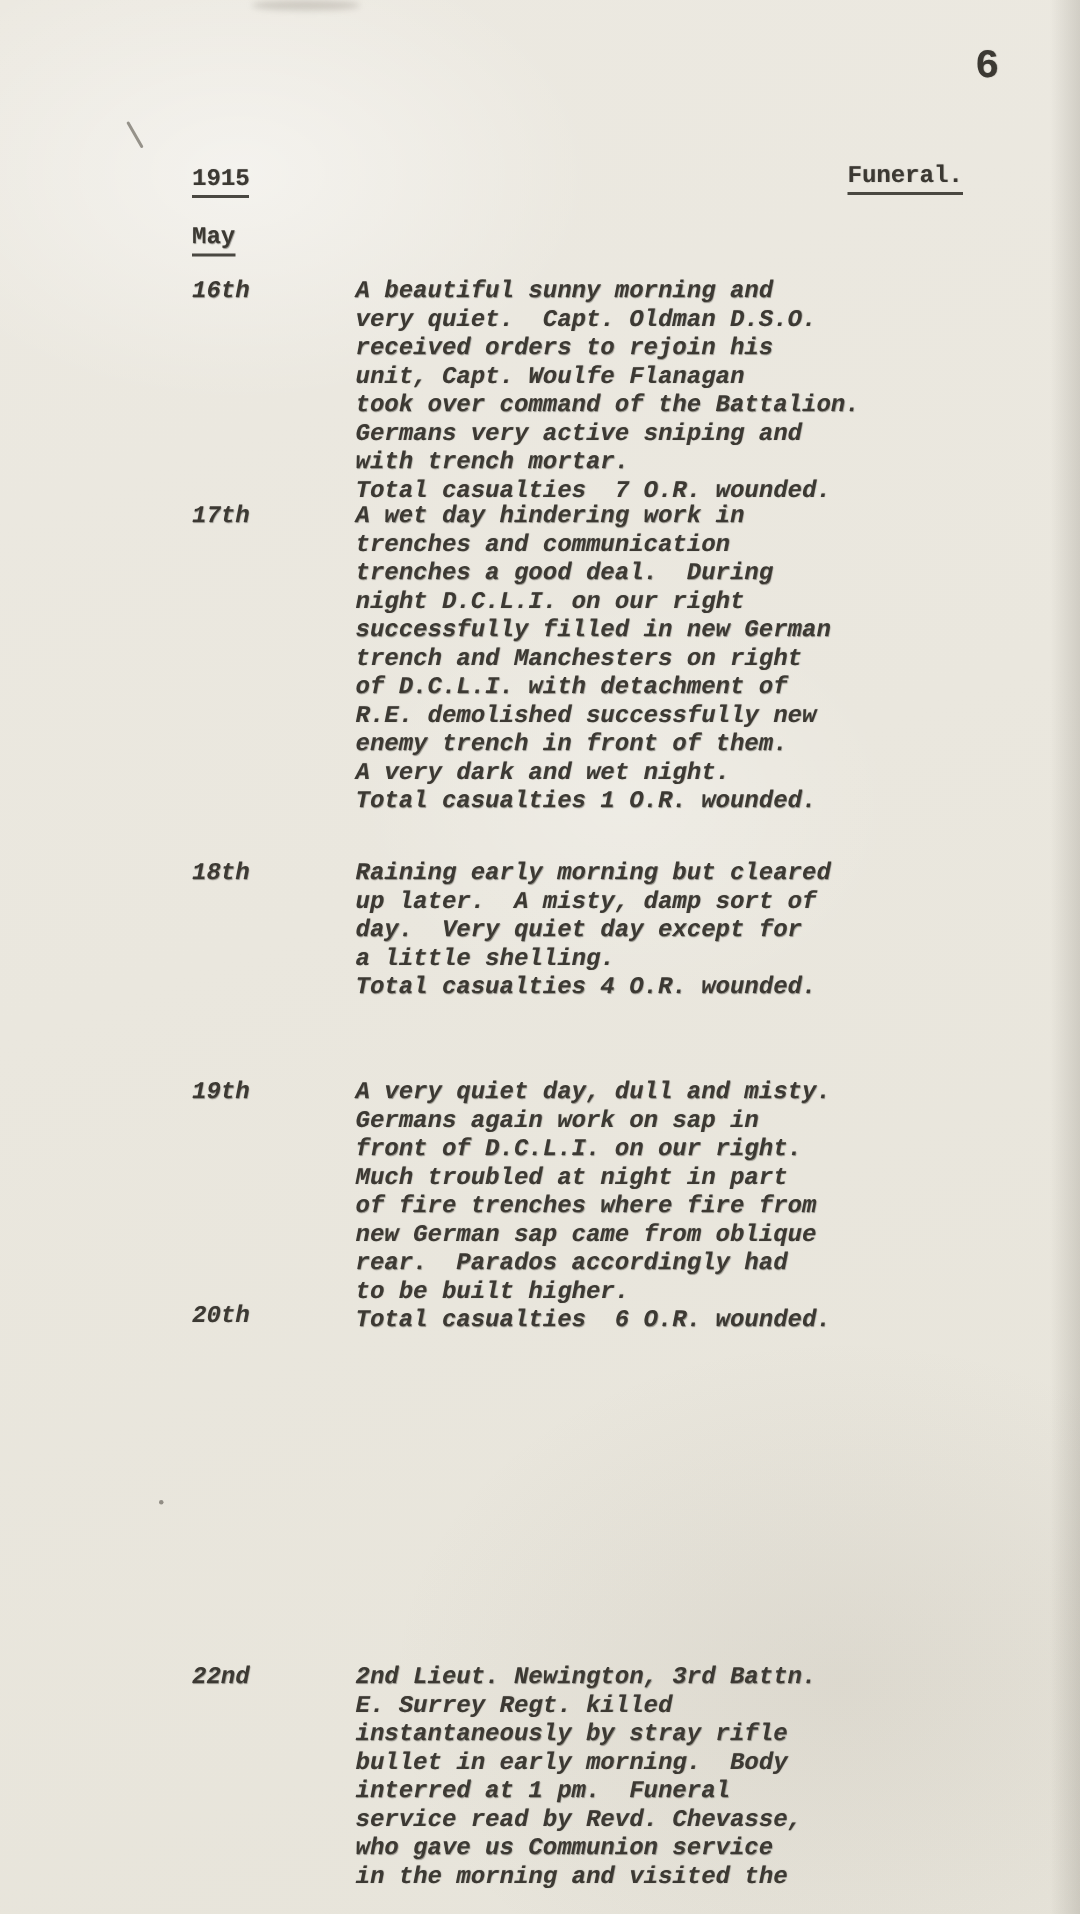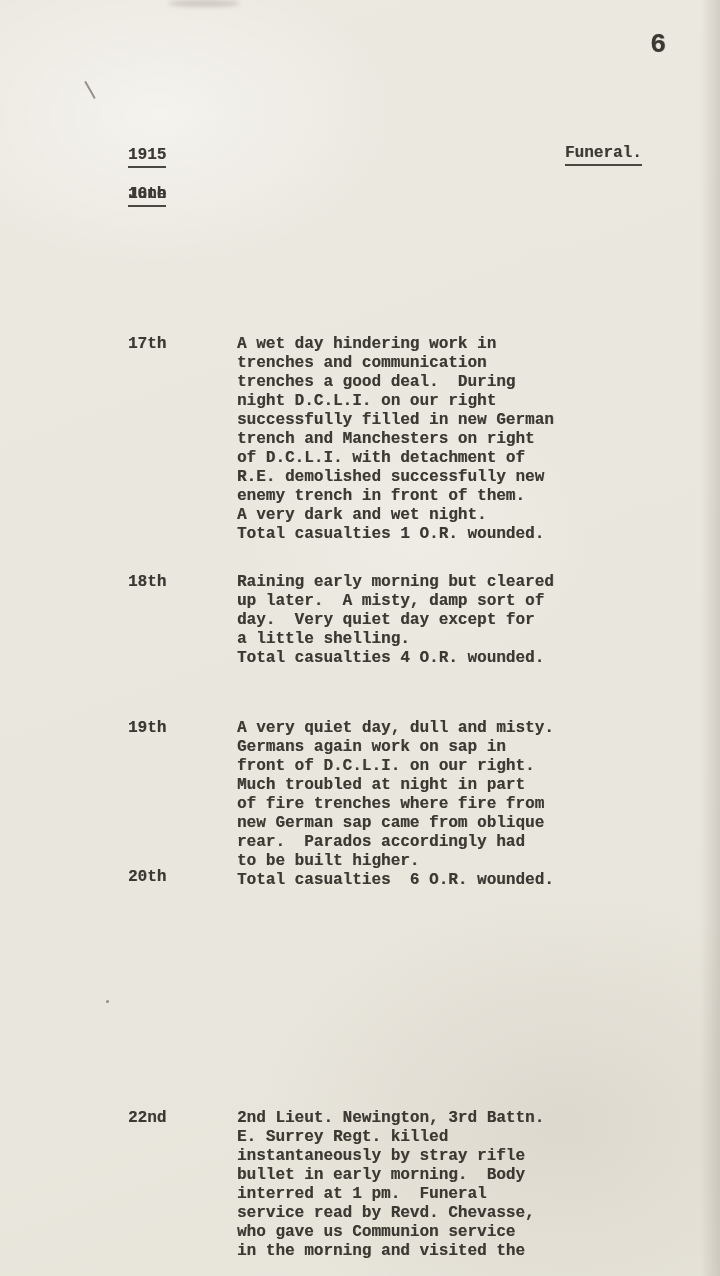--- a/index.html
+++ b/index.html
@@ -40,27 +40,27 @@
     line-height: 30px;
     text-shadow: 0.4px 0.4px 0.7px rgba(60,57,51,0.45);
   }
   .year-heading   { position: absolute; left: 128px; top: 110px; }
   .appendix-heading { position: absolute; left: 565px; top: 108px; }
   .month-heading  { position: absolute; left: 128px; top: 149px; }
   .u {
     display: inline-block;
     border-bottom: 2.5px solid rgba(60,57,51,0.92);
     padding-bottom: 1px;
-    margin-top: 36px;
   }
   .entry {
     position: absolute;
     left: 128px;
     display: flex;
     align-items: flex-start;
+    font-style: italic;
   }
   .entry .date { width: 109px; flex: 0 0 109px; }
   .entry .body { white-space: pre-wrap; width: 450px; }
   
   .pen-mark {
     position: absolute;
     left: 89px; top: 80px;
     width: 1.5px; height: 20px;
     background: rgba(100,95,86,0.65);
     border-radius: 2px;
@@ -93,25 +93,33 @@
 
   <div class="page-number">6</div>
 
   <div class="year-heading">
     <span class="u">1915</span>
   </div>
   <div class="appendix-heading">
     <span class="u">Funeral.</span>
   </div>
   <div class="month-heading">
-    <span class="u">June</span>
+    <span class="u">May</span>
   </div>
 
   <div class="entry" style="top:185px">
     <div class="date">16th</div>
+    <div class="body">A beautiful sunny morning and
+very quiet.  Capt. Oldman D.S.O.
+received orders to rejoin his
+unit, Capt. Woulfe Flanagan
+took over command of the Battalion.
+Germans very active sniping and
+with trench mortar.
+Total casualties  7 O.R. wounded.</div>
   </div>
 
   <div class="entry" style="top:335px">
     <div class="date">17th</div>
     <div class="body">A wet day hindering work in
 trenches and communication
 trenches a good deal.  During
 night D.C.L.I. on our right
 successfully filled in new German
 trench and Manchesters on right

